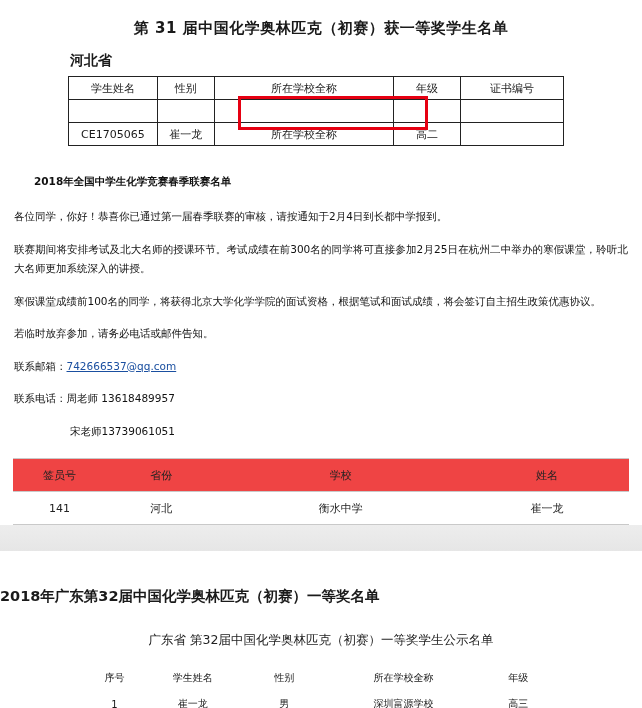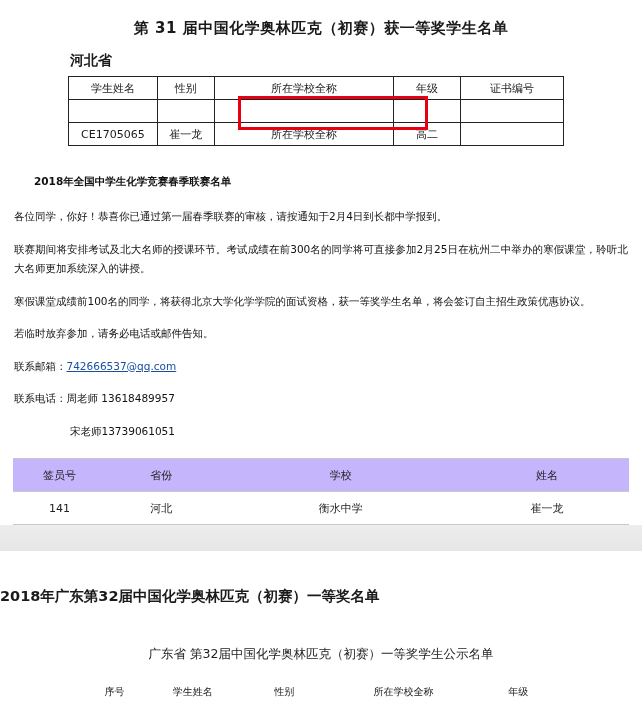--- a/index.html
+++ b/index.html
@@ -78,21 +78,21 @@
     font-size:11px;
   }
   table.t2 th, table.t2 td{
     border-top:1px solid #b91c1c;
     border-bottom:1px solid #c9c9c9;
     text-align:center;
     height:30px;
     font-weight:normal;
     color:#222;
   }
-  table.t2 thead th{background:#c4b5fd;border-top:1px solid #c9c9c9;}
+  table.t2 thead th{background:#ef4444;border-top:1px solid #c9c9c9;}
   table.t2 .c1{width:92px;}
   table.t2 .c2{width:110px;}
   table.t2 .c3{width:250px;}
   table.t2 .c4{width:164px;}
 
   .grey-strip{
     height:26px;
     background:linear-gradient(#ededed,#e6e6e6);
     margin-top:0;
   }
@@ -101,21 +101,21 @@
   
   .title2{
     text-align:left;
     font-size:14.5px;
     font-weight:bold;
     margin-top:22px;
   }
   .sub2{
     text-align:center;
     font-size:12.5px;
-    margin-top:40px;
+    margin-top:26px;
     color:#222;
   }
   table.t3{
     border-collapse:collapse;
     margin:16px auto 0 auto;
     width:470px;
     font-size:10px;
   }
   table.t3 th, table.t3 td{
     border:none;
@@ -164,21 +164,21 @@
       </tr>
     </tbody>
   </table>
   <div class="redbox" id="redbox1" style="border-color: rgb(230, 0, 18);"></div>
 </div>
 
 <div class="notice">
   <p class="head">2018年全国中学生化学竞赛春季联赛名单</p>
   <p>各位同学，你好！恭喜你已通过第一届春季联赛的审核，请按通知于2月4日到长都中学报到。</p>
   <p>联赛期间将安排考试及北大名师的授课环节。考试成绩在前300名的同学将可直接参加2月25日在杭州二中举办的寒假课堂，聆听北大名师更加系统深入的讲授。</p>
-  <p>寒假课堂成绩前100名的同学，将获得北京大学化学学院的面试资格，获一等奖学生名单，将会签订自主招生政策优惠协议。</p>
+  <p>寒假课堂成绩前100名的同学，将获得北京大学化学学院的面试资格，根据笔试和面试成绩，将会签订自主招生政策优惠协议。</p>
   <p>若临时放弃参加，请务必电话或邮件告知。</p>
   <p class="contact mailline">
     <span>联系邮箱：</span><a href="#">742666537@qq.com</a>
   </p>
   <p class="contact">
     <span>联系电话：</span><span>周老师 13618489957</span>
   </p>
   <p class="contact">
     <span class="indent">宋老师13739061051</span>
   </p>

